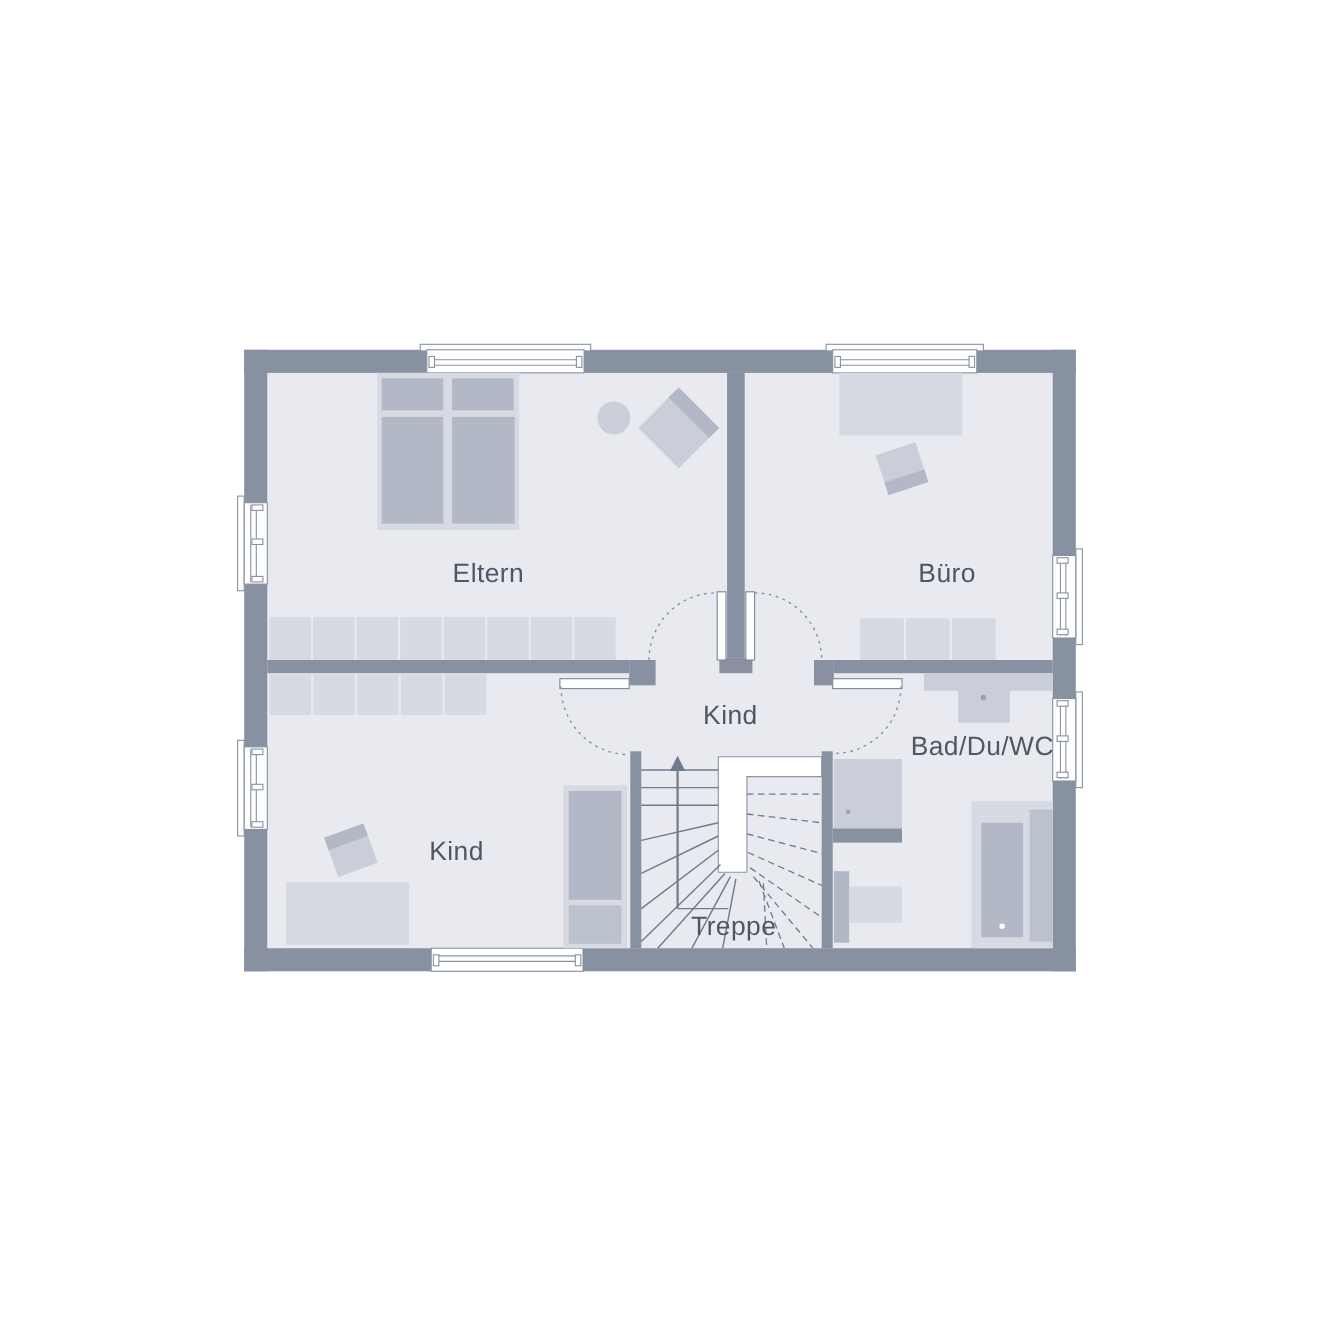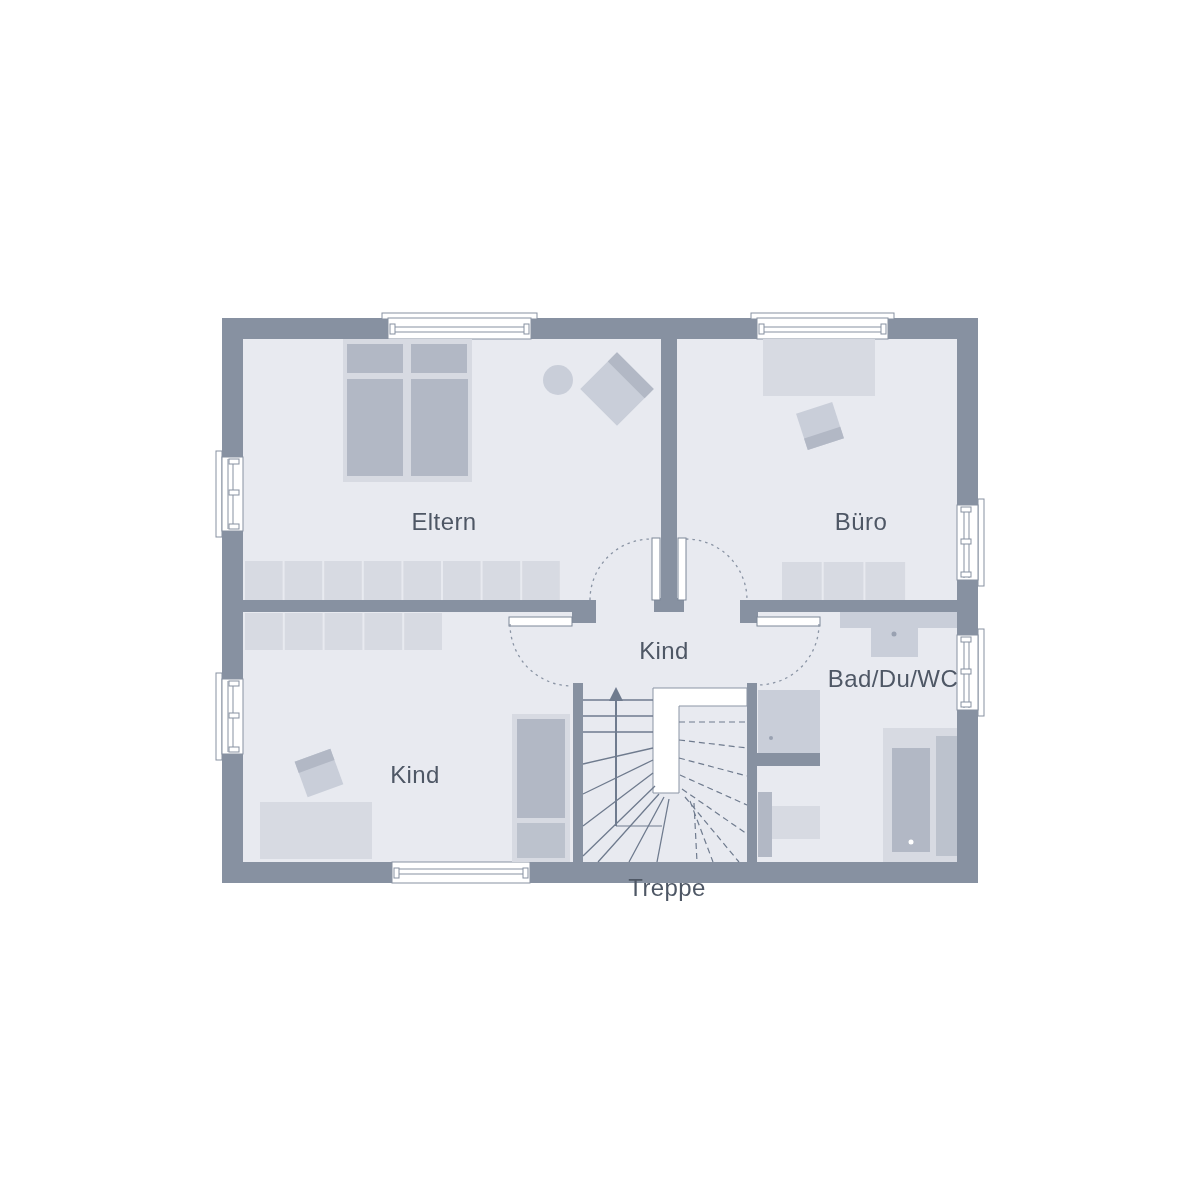--- a/index.html
+++ b/index.html
@@ -210,14 +210,14 @@
     <path class="arc" d="M510,624 A62,62 0 0 0 572,686"></path>
     <path class="arc" d="M819,624 A61,61 0 0 1 758,685"></path>
   </g>
 </svg>
 
   <div class="room-label" style="left:421px;top:522px;margin-left:23px;">Eltern</div>
   <div class="room-label" style="left:861px;top:522px;">Büro</div>
   <div class="room-label" style="left:415px;top:727px;margin-top:48px;">Kind</div>
   <div class="room-label" style="left:664px;top:651px;">Kind</div>
   <div class="room-label" style="left:893px;top:652px;margin-top:27px;">Bad/Du/WC</div>
-  <div class="room-label" style="left:667px;top:843px;margin-top:45px;">Treppe</div>
+  <div class="room-label" style="left:667px;top:843px;">Treppe</div>
 </div>
 
 </body></html>

